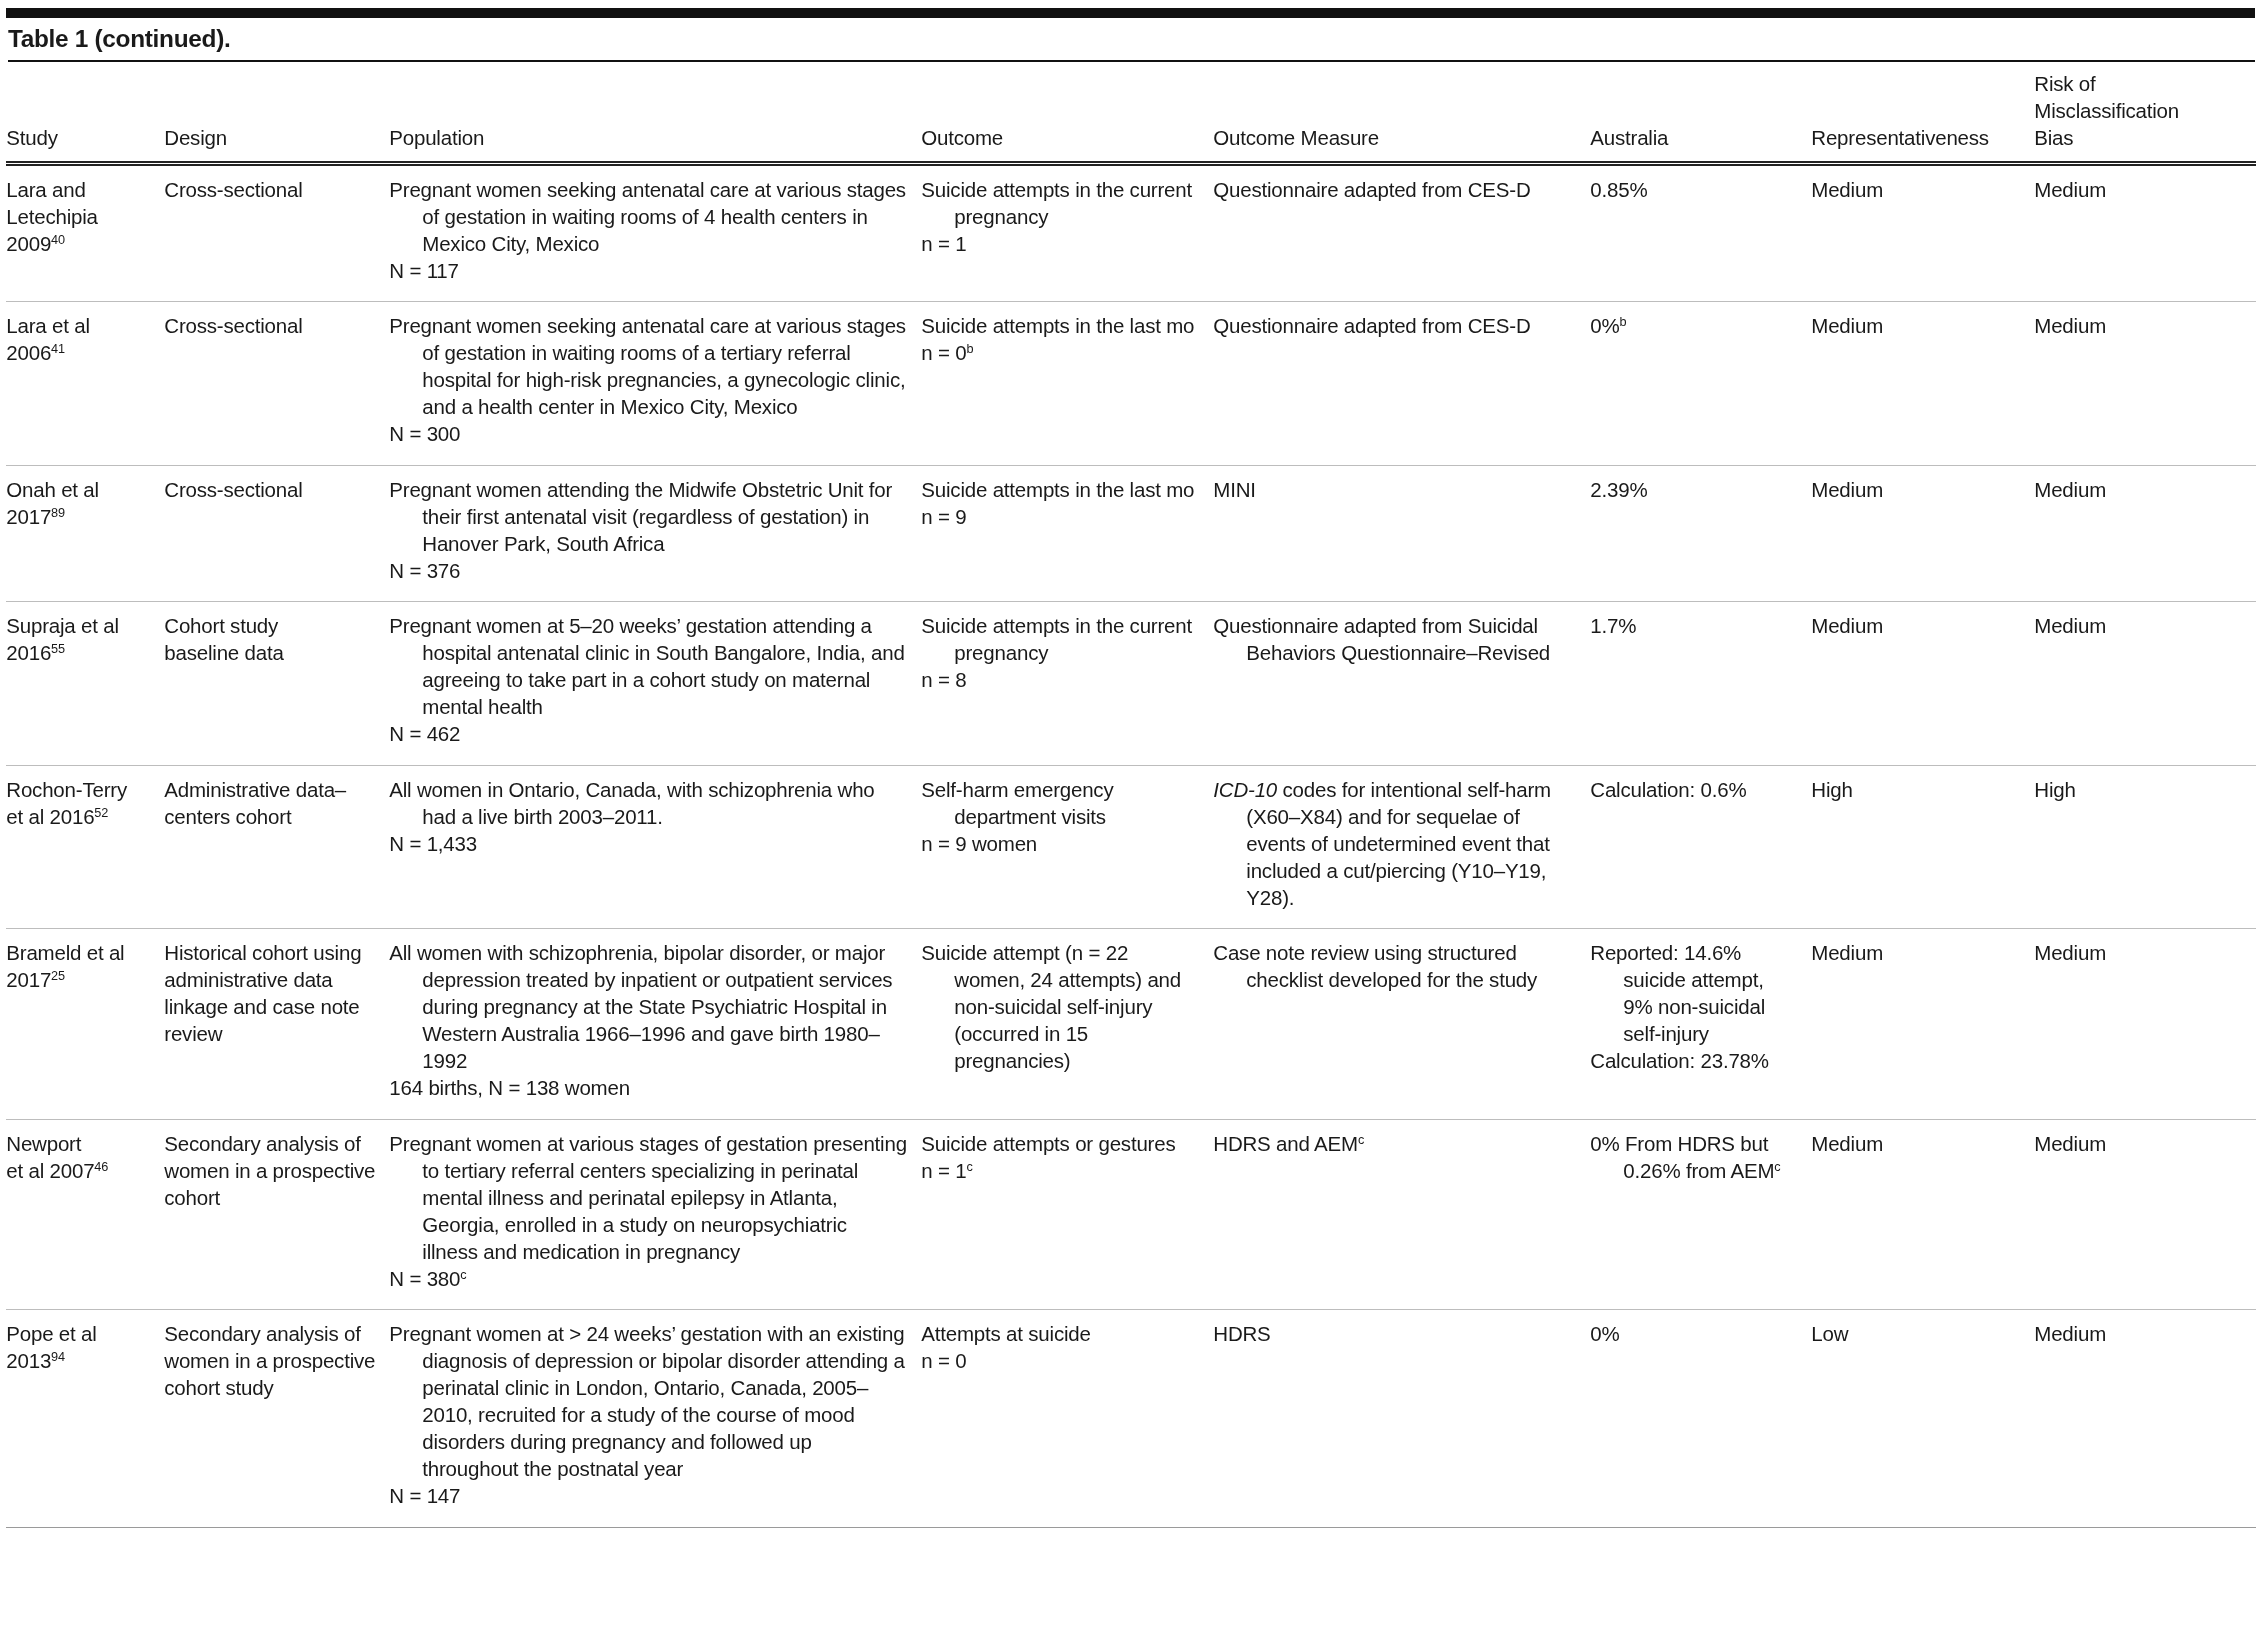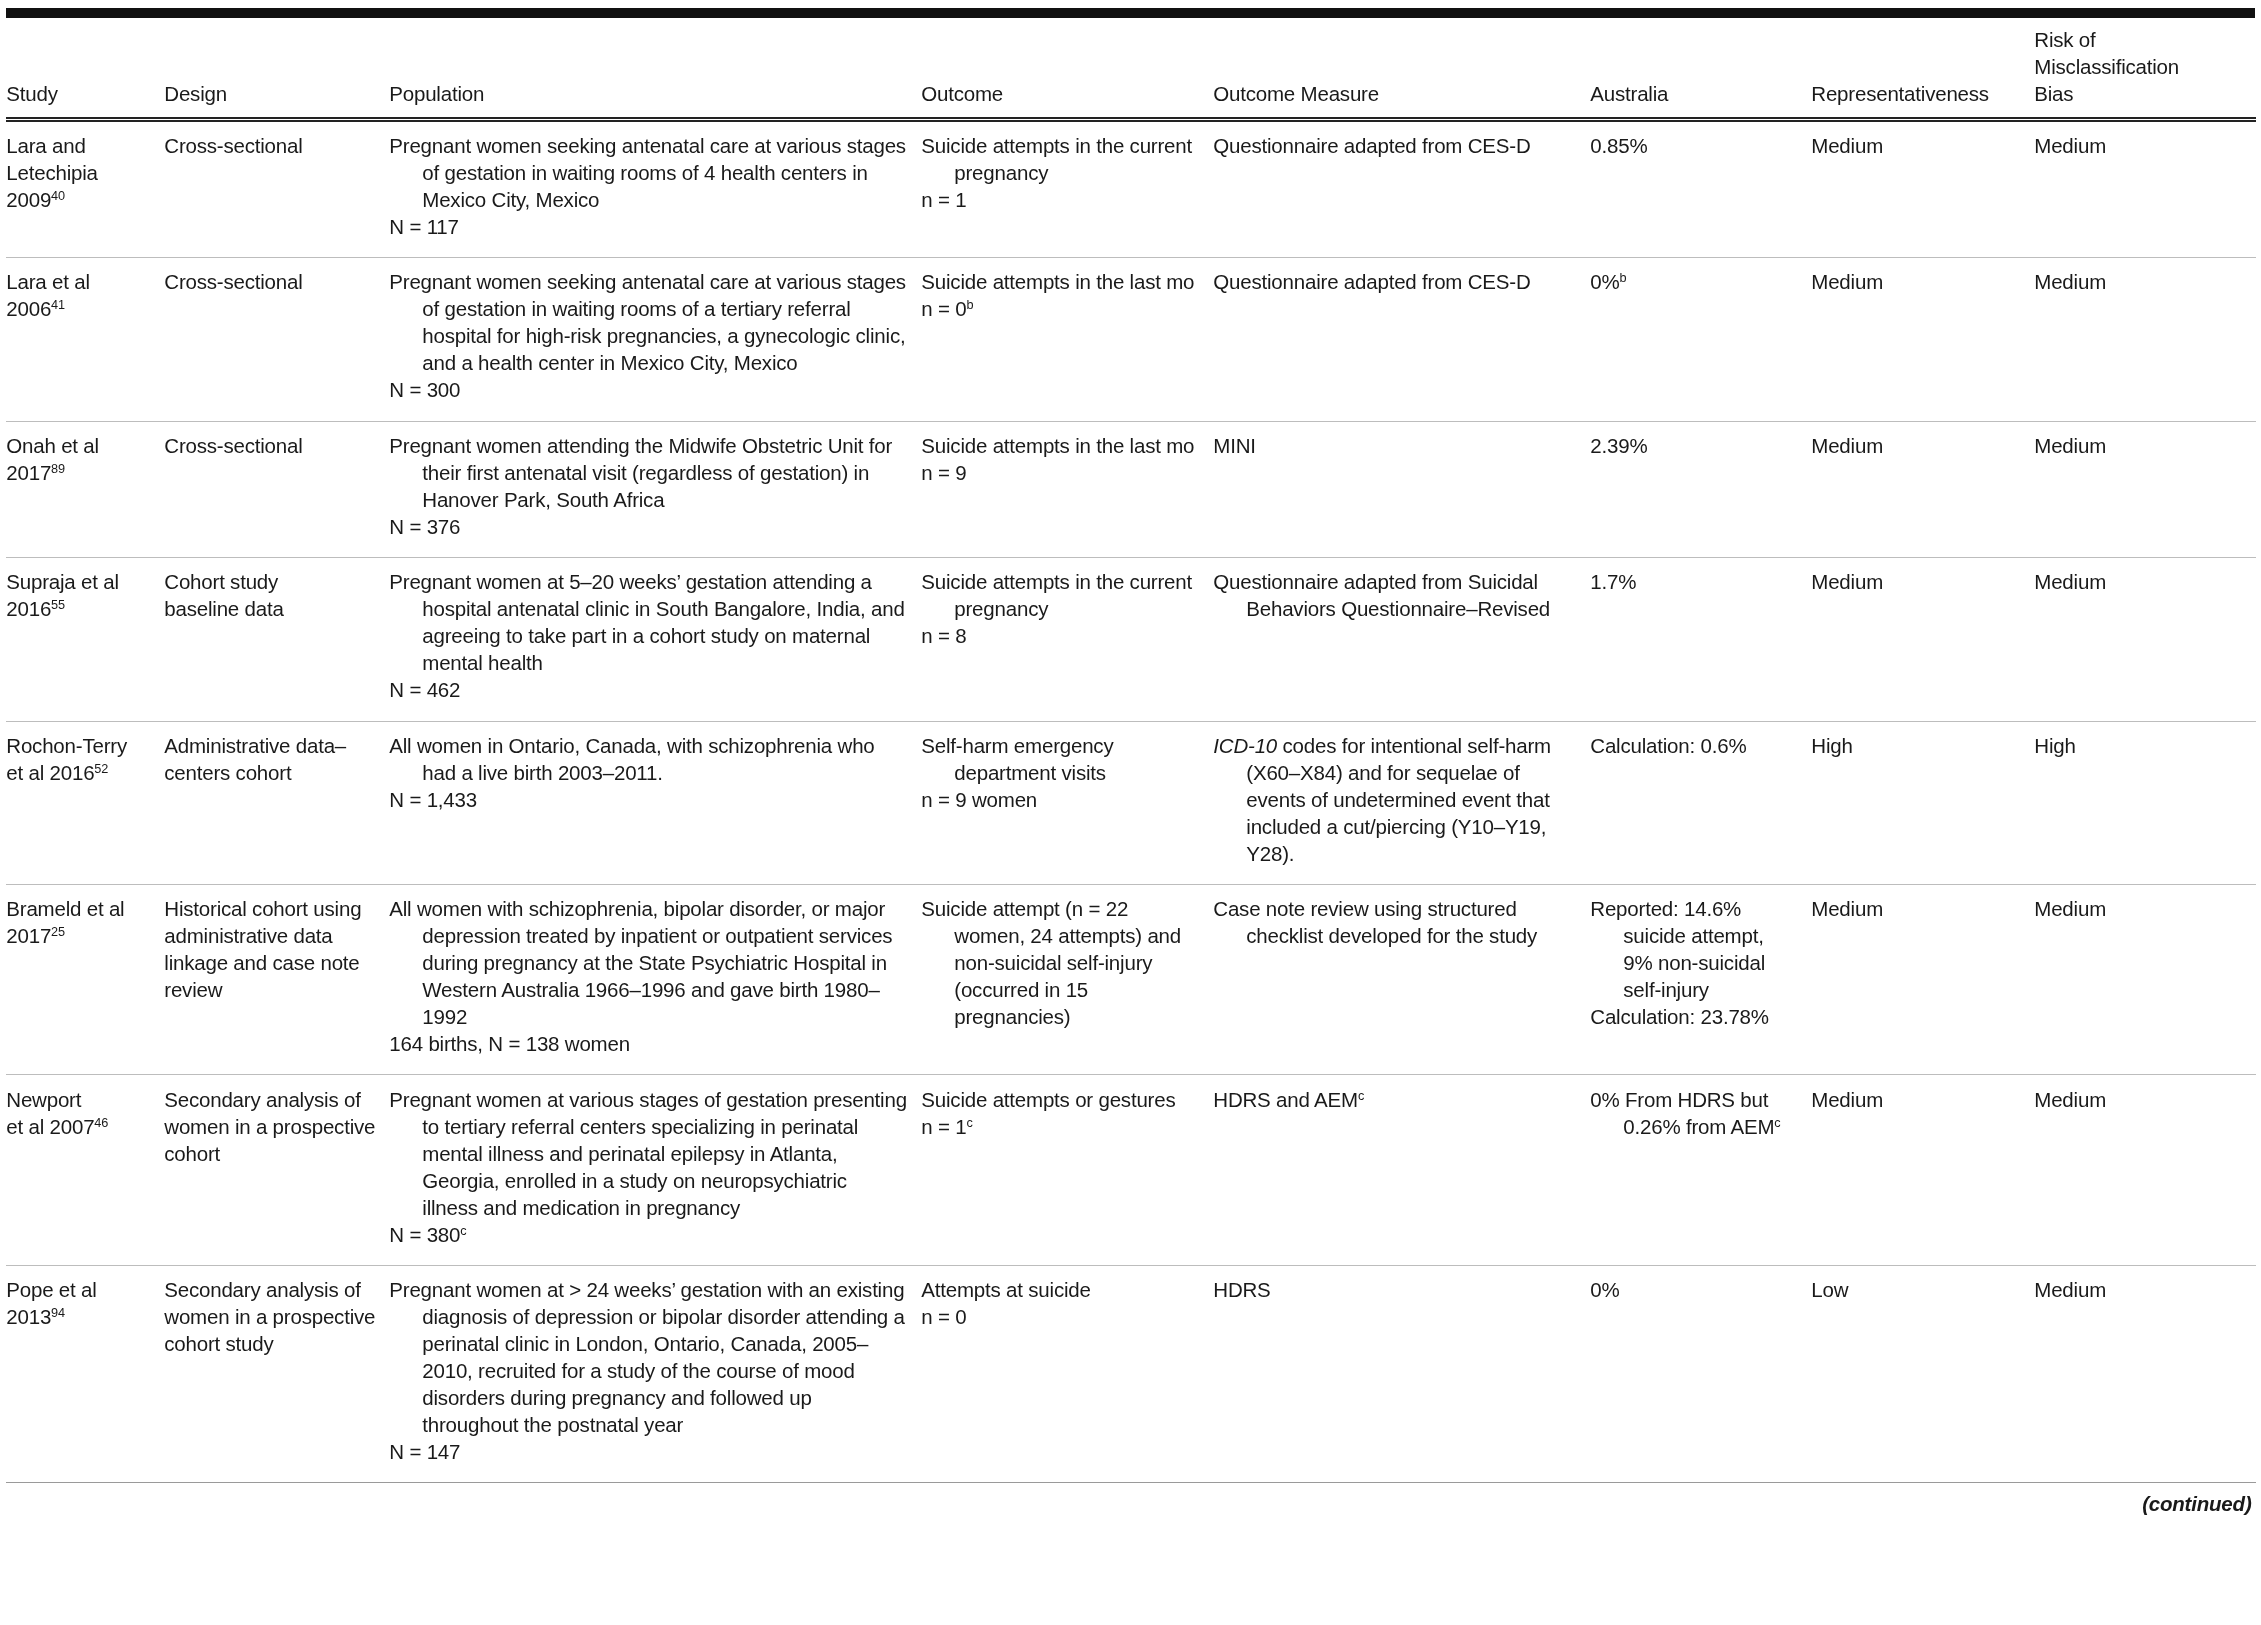--- a/index.html
+++ b/index.html
@@ -58,20 +58,21 @@
     font-style: italic;
     font-size: 20.5px;
     padding: 6.3px 3.2px 0 0;
   }
 </style>
 </head>
 <body>
 
 <div class="wrap">
   <div class="top-bar"></div>
+  <h1 class="table-title">Table 1 (continued).</h1>
 
   <table class="study-table">
     <colgroup>
       <col style="width:158px">
       <col style="width:225px">
       <col style="width:532px">
       <col style="width:292px">
       <col style="width:377px">
       <col style="width:221px">
       <col style="width:223px">
@@ -310,15 +311,14 @@
           <td class="ac">
             <div class="para">Low</div>
           </td>
           <td class="ac">
             <div class="para">Medium</div>
           </td>
         </tr>
       </tbody>
   </table>
 
-  <div class="footer-note">(continued)</div>
 </div>
 
 
 </body></html>

